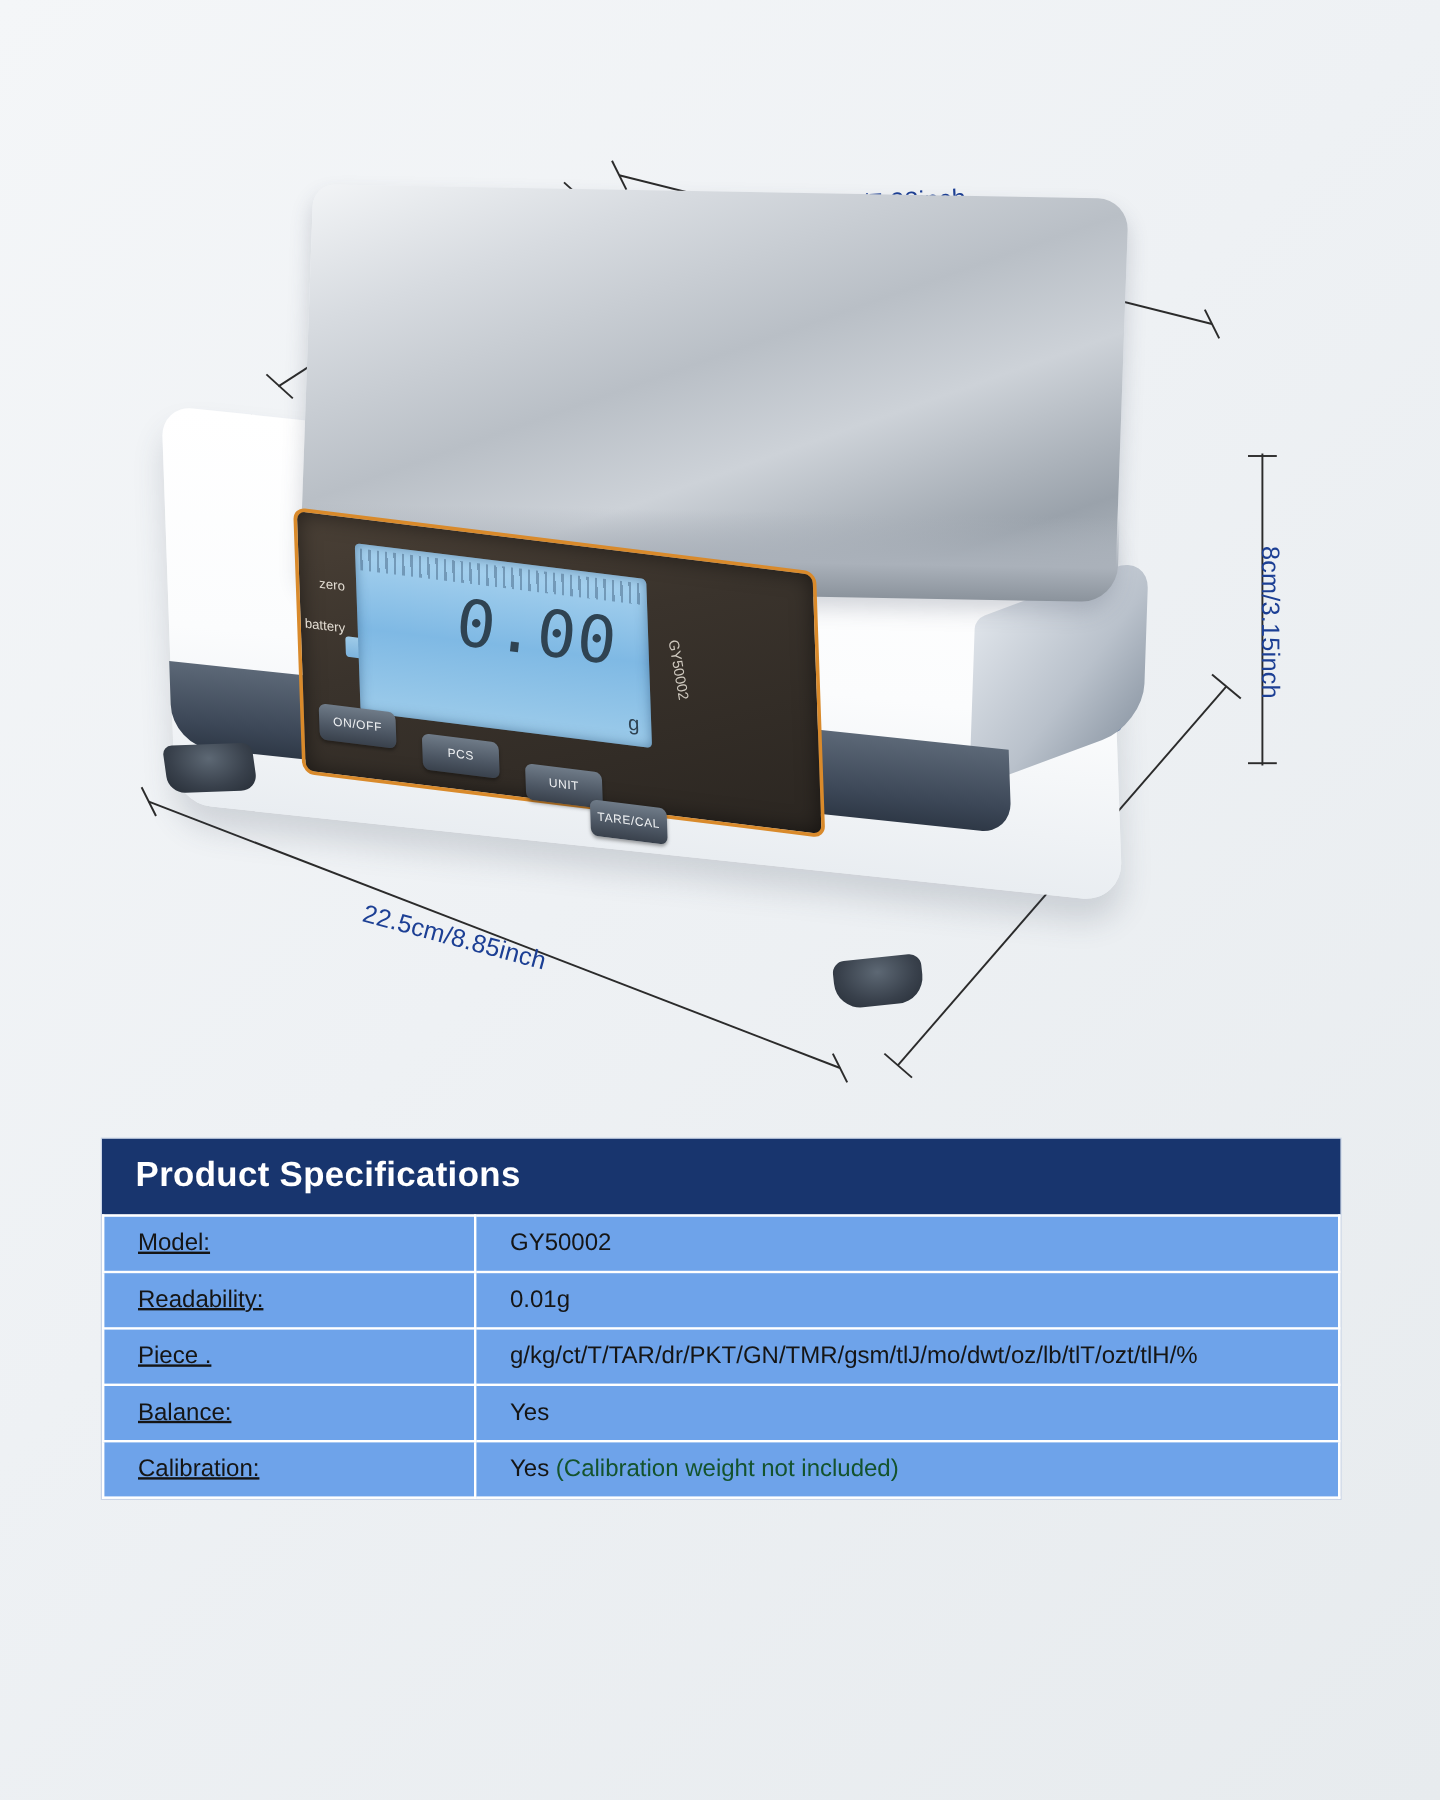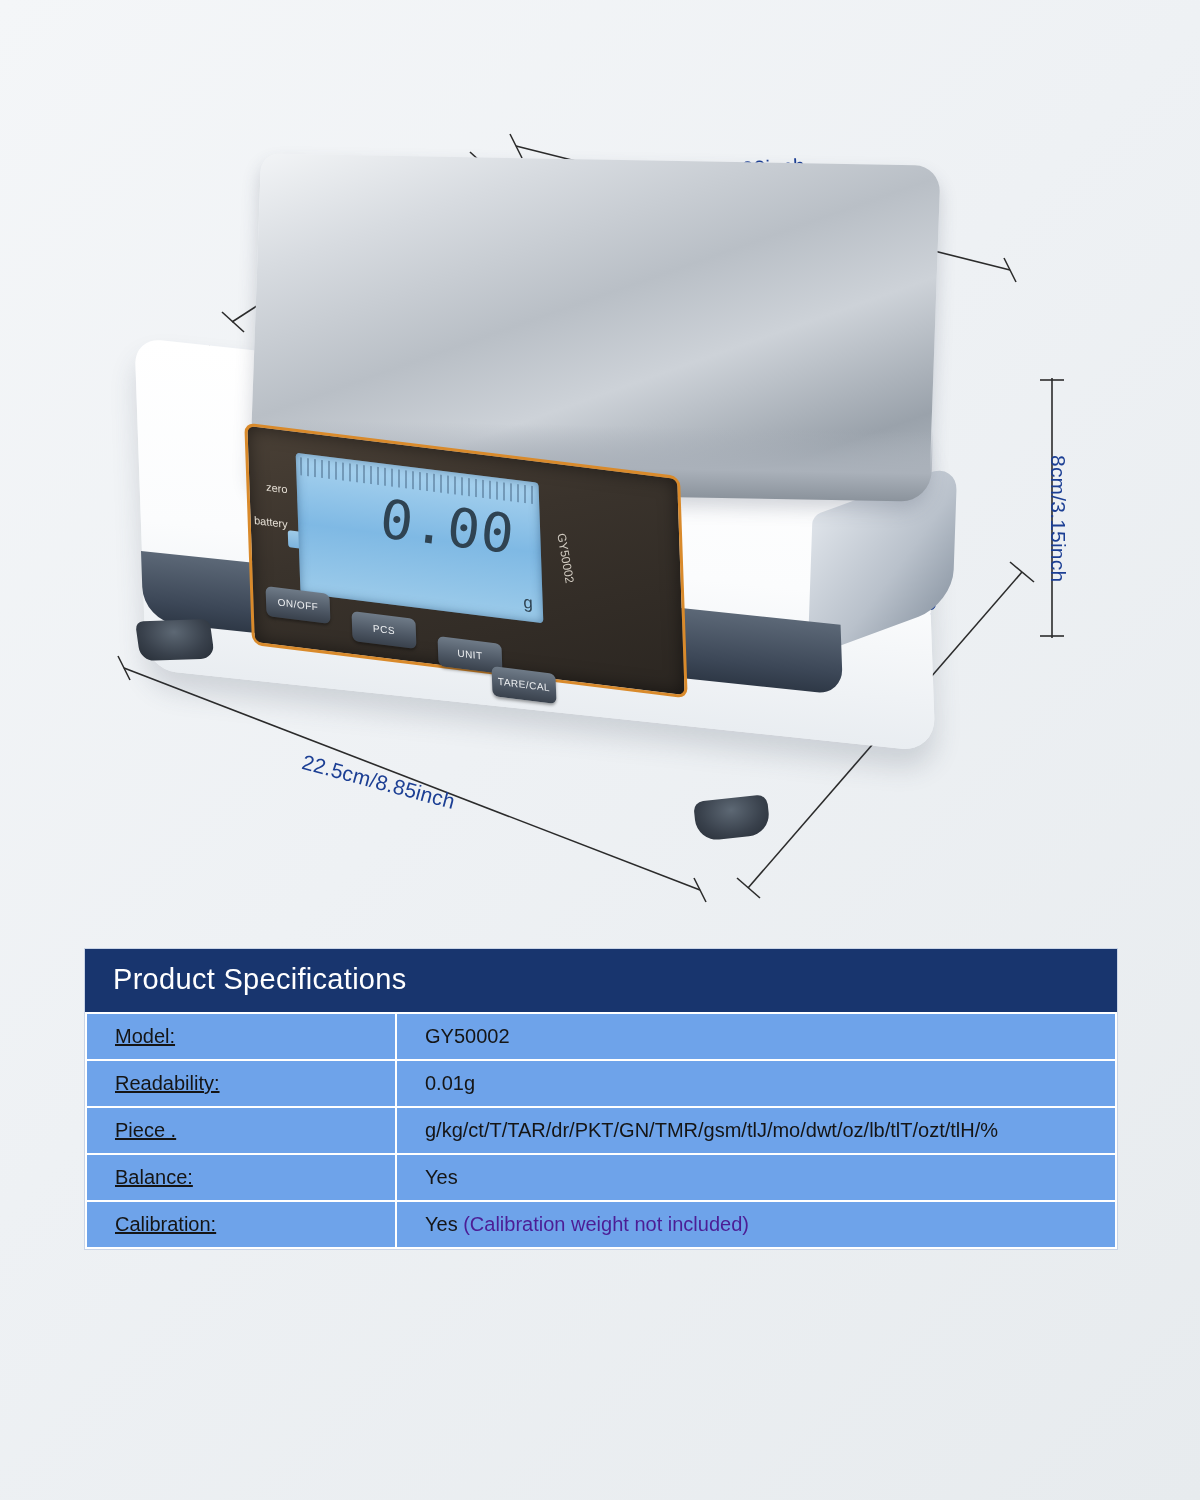--- a/index.html
+++ b/index.html
@@ -256,38 +256,38 @@
     position: absolute;
     left: 84px;
     top: 948px;
     width: 1032px;
     border: 1px solid #c9d4e6;
   }
   .specs-header {
     background: #18356e;
     color: #ffffff;
     font-size: 29px;
-    font-weight: normal;
+    font-weight: bold;
     padding: 14px 28px 16px 28px;
     letter-spacing: .3px;
   }
   table.specs-table {
     width: 100%;
     border-collapse: collapse;
     table-layout: fixed;
   }
   table.specs-table td {
     background: #6ea3ea;
     color: #151515;
     font-size: 20px;
     padding: 11px 0 11px 28px;
     border: 2px solid #ffffff;
   }
   table.specs-table td.k { width: 280px; text-decoration: underline; }
-  .note-red { color: #4c1d95; }
+  .note-red { color: #14532d; }
 </style>
 </head>
 <body>
 
 <div id="product-area">
 
   <svg class="dimlines">
     <g stroke="#2b2b2b" stroke-width="1.6" fill="none">
 
       <line x1="516" y1="146" x2="1010" y2="270"></line>

